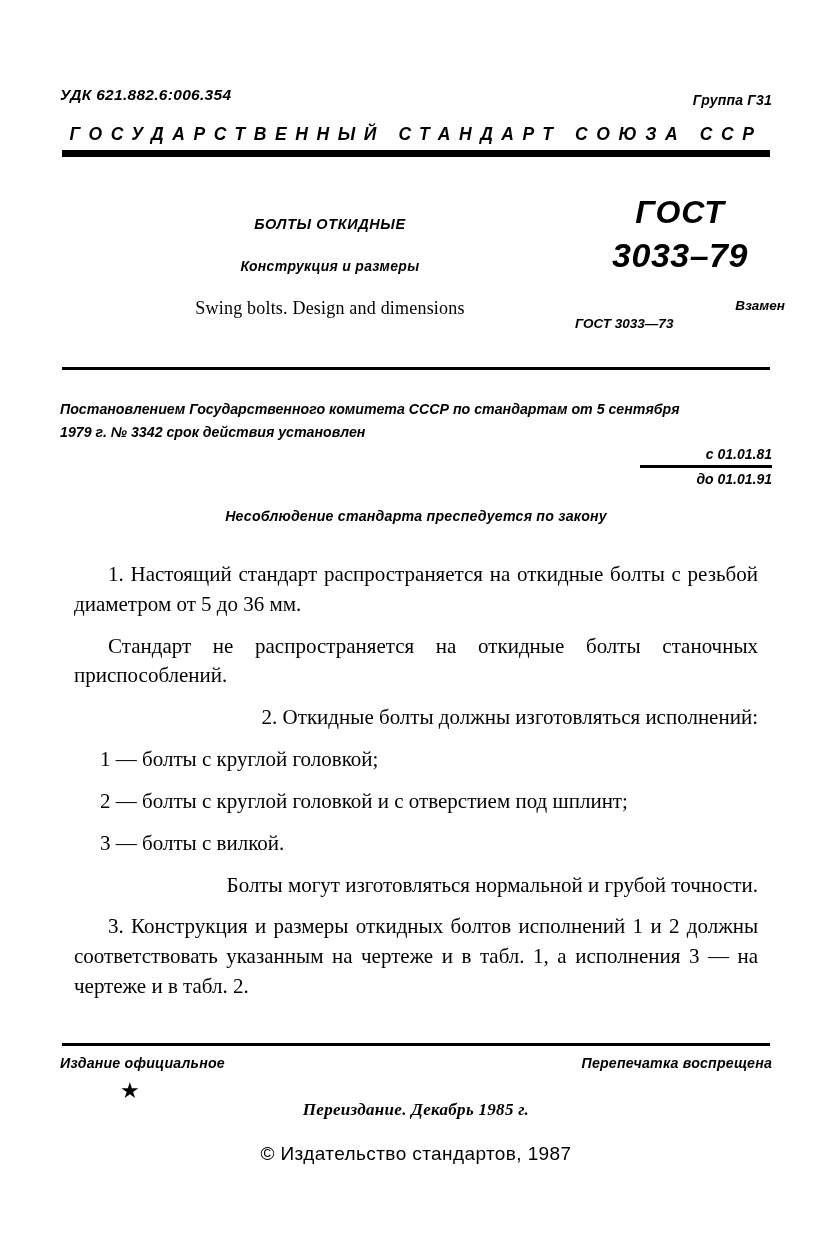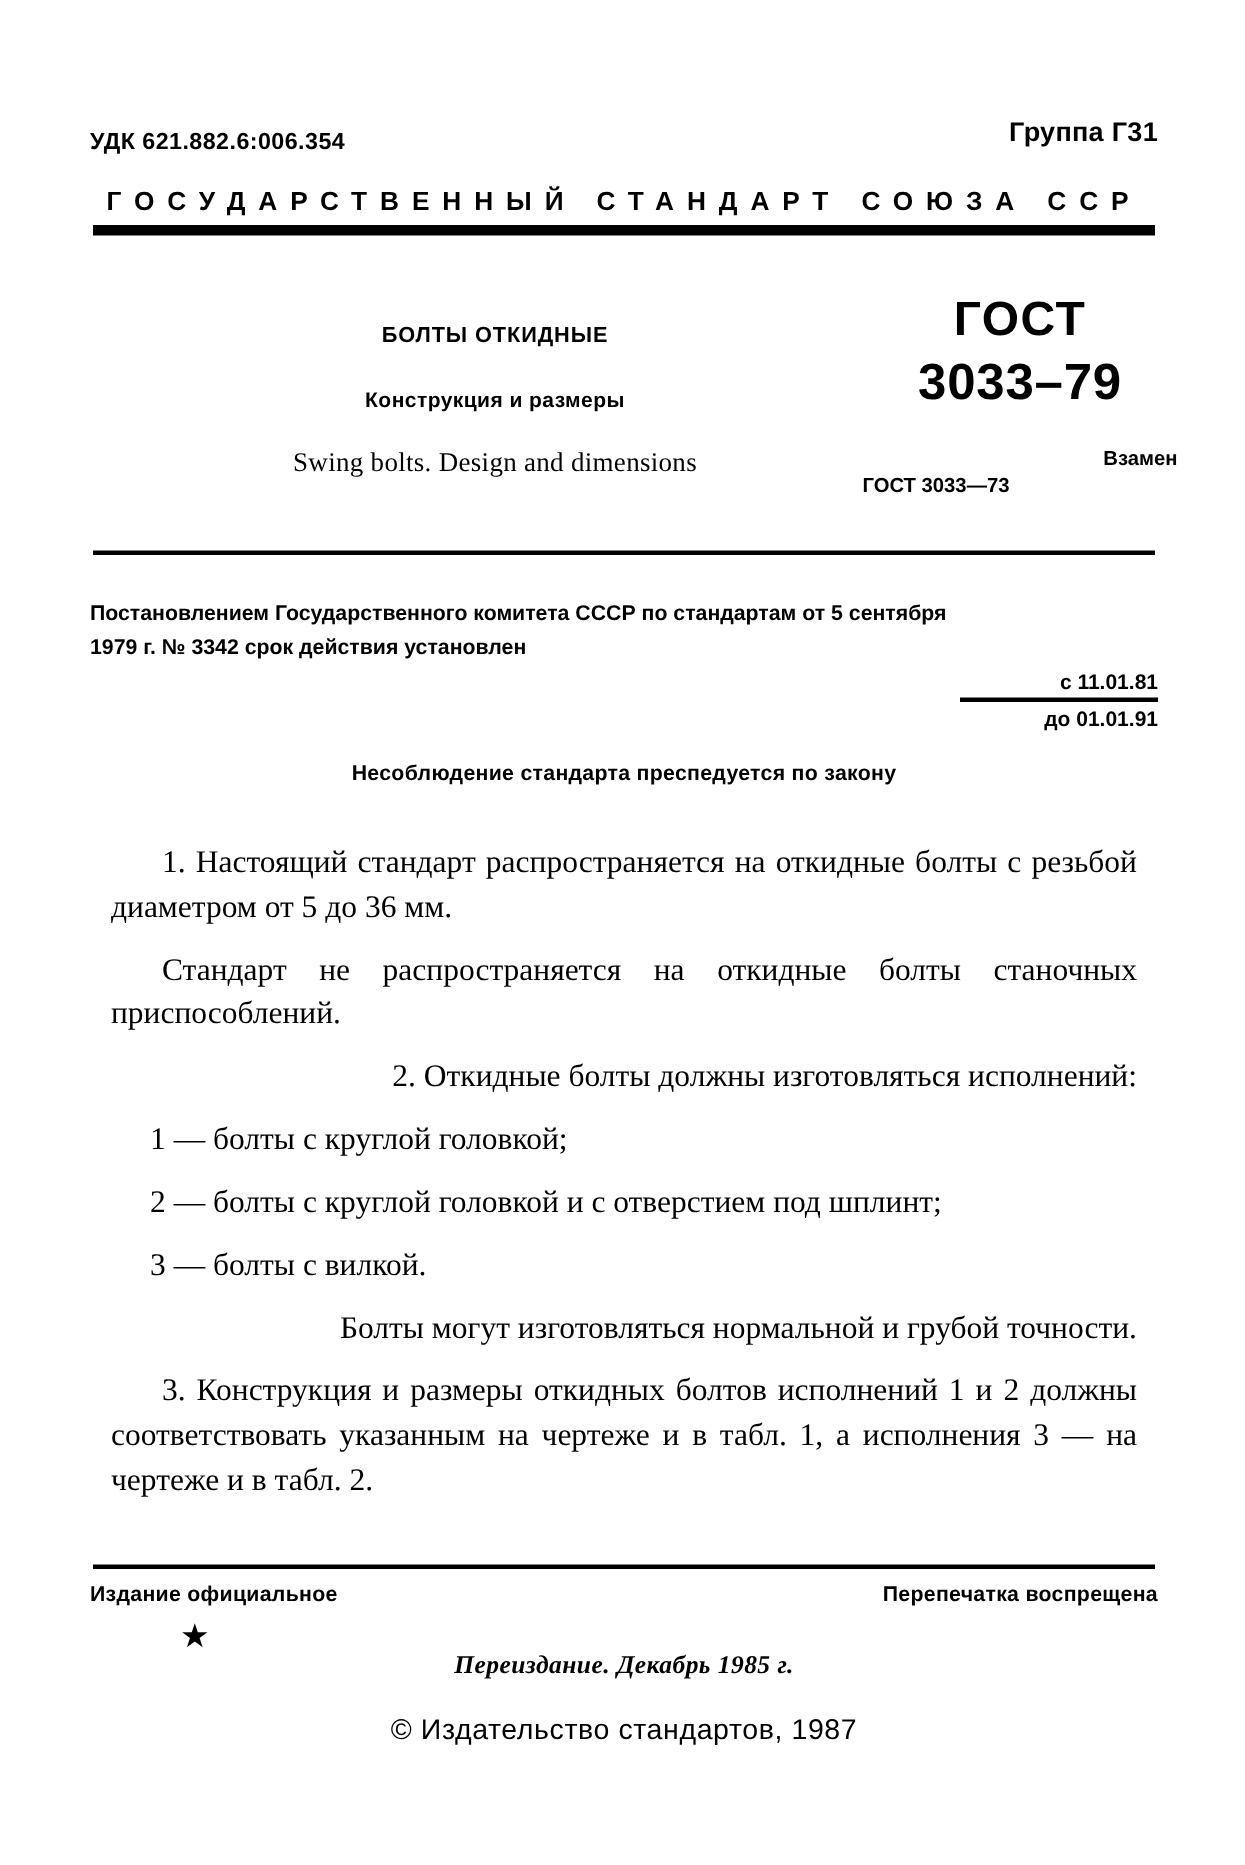--- a/index.html
+++ b/index.html
@@ -21,32 +21,33 @@
     left: 0; top: 0;
     width: 830px;
     height: 1243px;
   }
 
   
   .abs { position: absolute; }
   .sans-bold {
     font-family: "Liberation Sans", "DejaVu Sans", sans-serif;
     font-weight: bold;
+    font-style: italic;
   }
   .serif { font-family: "Liberation Serif", "DejaVu Serif", serif; }
 
   
   #udk {
     left: 60px; top: 86px;
     font-size: 15.5px;
     letter-spacing: 0.3px;
   }
   #group {
-    right: 58px; top: 78px;
-    font-size: 18px;
+    right: 58px; top: 92px;
+    font-size: 14px;
     letter-spacing: 0.2px;
   }
   #gost-banner {
     left: 60px; top: 124px;
     width: 712px;
     font-size: 17.5px;
     letter-spacing: 8.6px;
     text-align: center;
     white-space: nowrap;
   }
@@ -235,21 +236,21 @@
   <div class="abs sans-bold" id="replaces-value">ГОСТ 3033—73</div>
 
   <div class="abs rule-med" id="rule-mid"></div>
 
   <div class="abs sans-bold" id="decree">
     <span>Постановлением Государственного комитета СССР по стандартам от 5 сентября</span>
     <span class="l2">1979 г. № 3342 срок действия установлен</span>
   </div>
 
   <div class="abs sans-bold" id="validity">
-    <span class="v-from">с 11.01.81</span>
+    <span class="v-from">с 01.01.81</span>
     <span class="v-sep"></span>
     <span class="v-to">до 01.01.91</span>
   </div>
 
   <div class="abs sans-bold" id="penalty">Несоблюдение стандарта преспедуется по закону</div>
 
   <div class="abs" id="body-text">
     <p class="indent">1. Настоящий стандарт распространяется на откидные болты с резьбой диаметром от 5 до 36 мм.</p>
     <p class="indent">Стандарт не распространяется на откидные болты станочных приспособлений.</p>
     <p class="indent last">2. Откидные болты должны изготовляться исполнений:</p>

